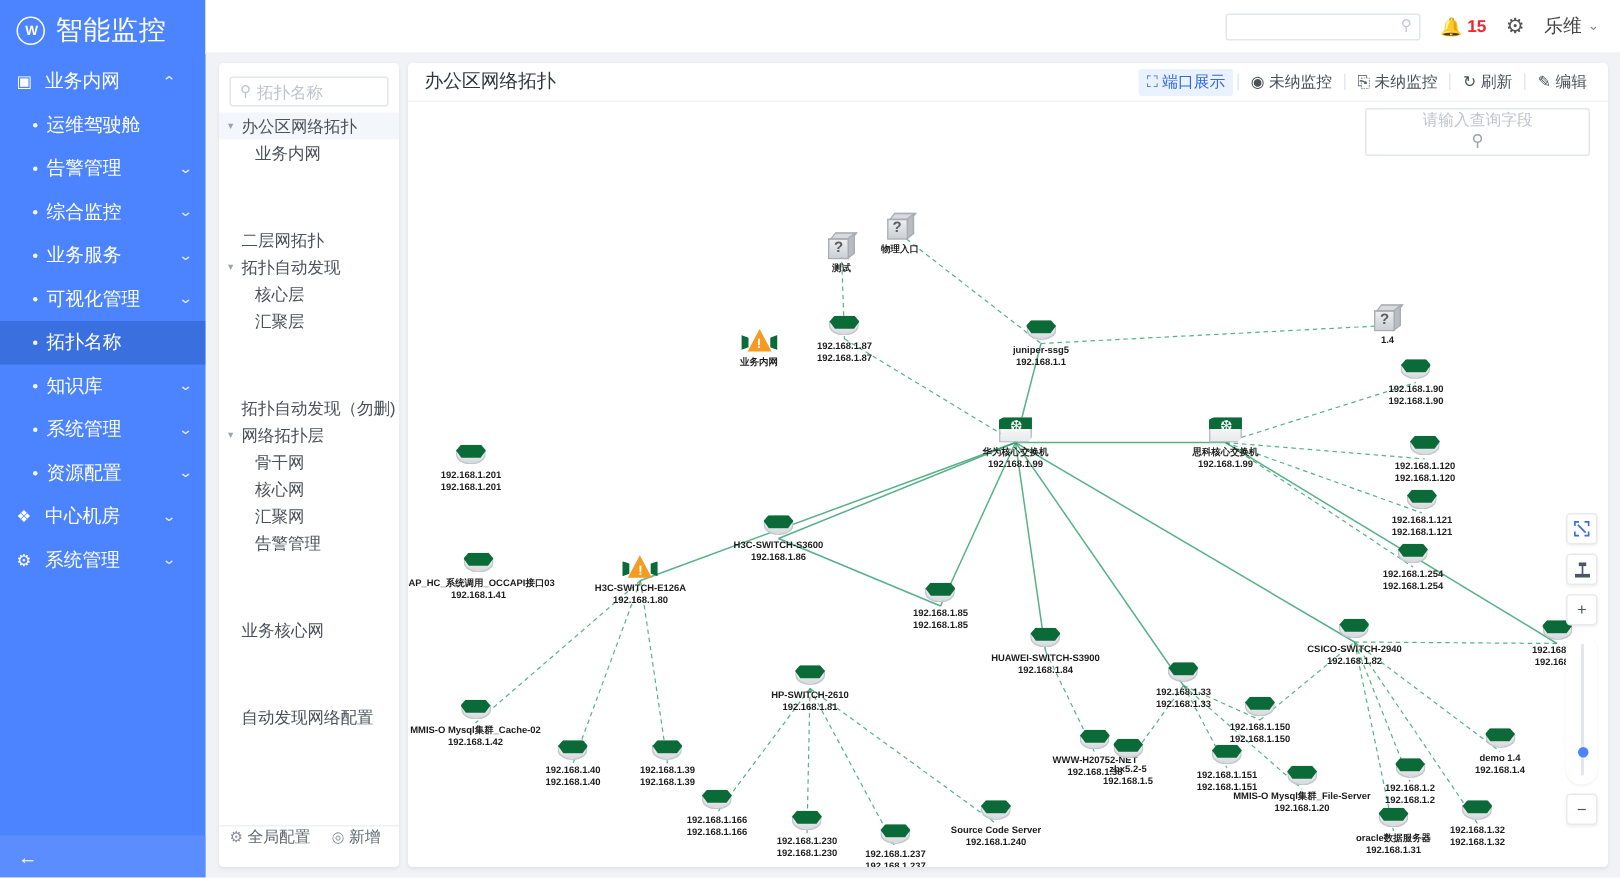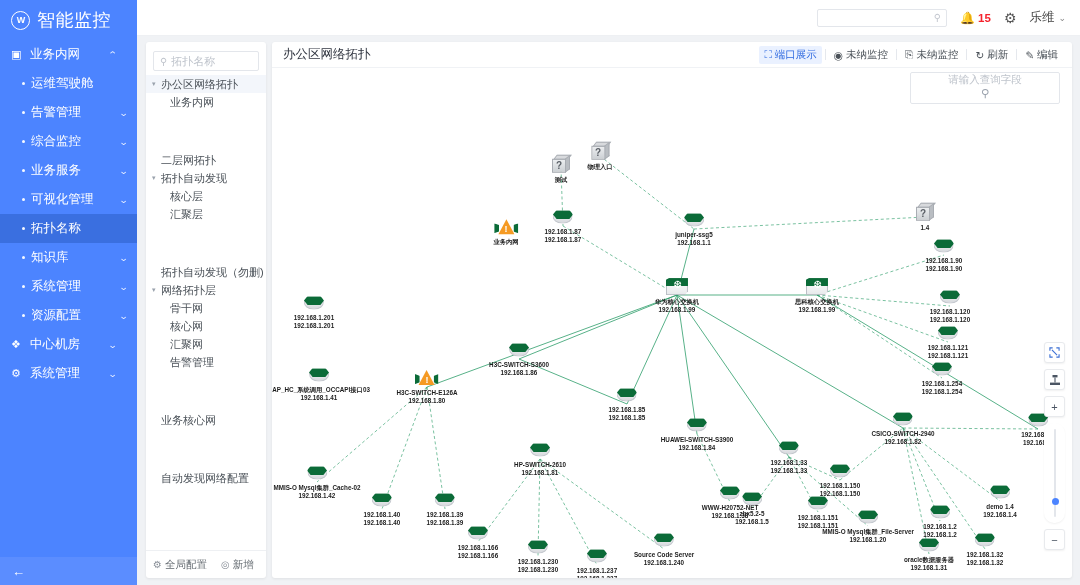--- a/index.html
+++ b/index.html
@@ -78,21 +78,21 @@
   .tree-node {
     height:18px; display:flex; align-items:center; font-size:11px; color:#4a5158;
     padding-left:6px; white-space:nowrap;
   }
   .tree-node.sel { background:#f3f6fb; }
   .tree-node .caret { width:9px; font-size:7px; color:#9aa2ad; flex:0 0 9px; }
   .tree-node.lvl2 { padding-left:24px; }
   .tree-node.lvl1-noCaret { padding-left:15px;margin-top:40px; }
   #tree-footer {
     position:absolute; left:0; bottom:0; width:120px; height:28px;
-    border-top:1px solid #eef0f3; display:flex; align-items:center;
+    border-top:1px solid #eef0f3; display:flex; 
     font-size:10.5px; color:#62696f; padding-left:7px; gap:14px;
   }
   #tree-footer span.ico { font-size:10px; color:#8a9099; margin-right:3px; }
 
   
   #canvas-panel {
     position:absolute; left:272px; top:42px; width:800px; height:536px;
     background:#fff; border-radius:3px; box-shadow:0 1px 3px rgba(0,0,0,.07);
     overflow:hidden;
   }

